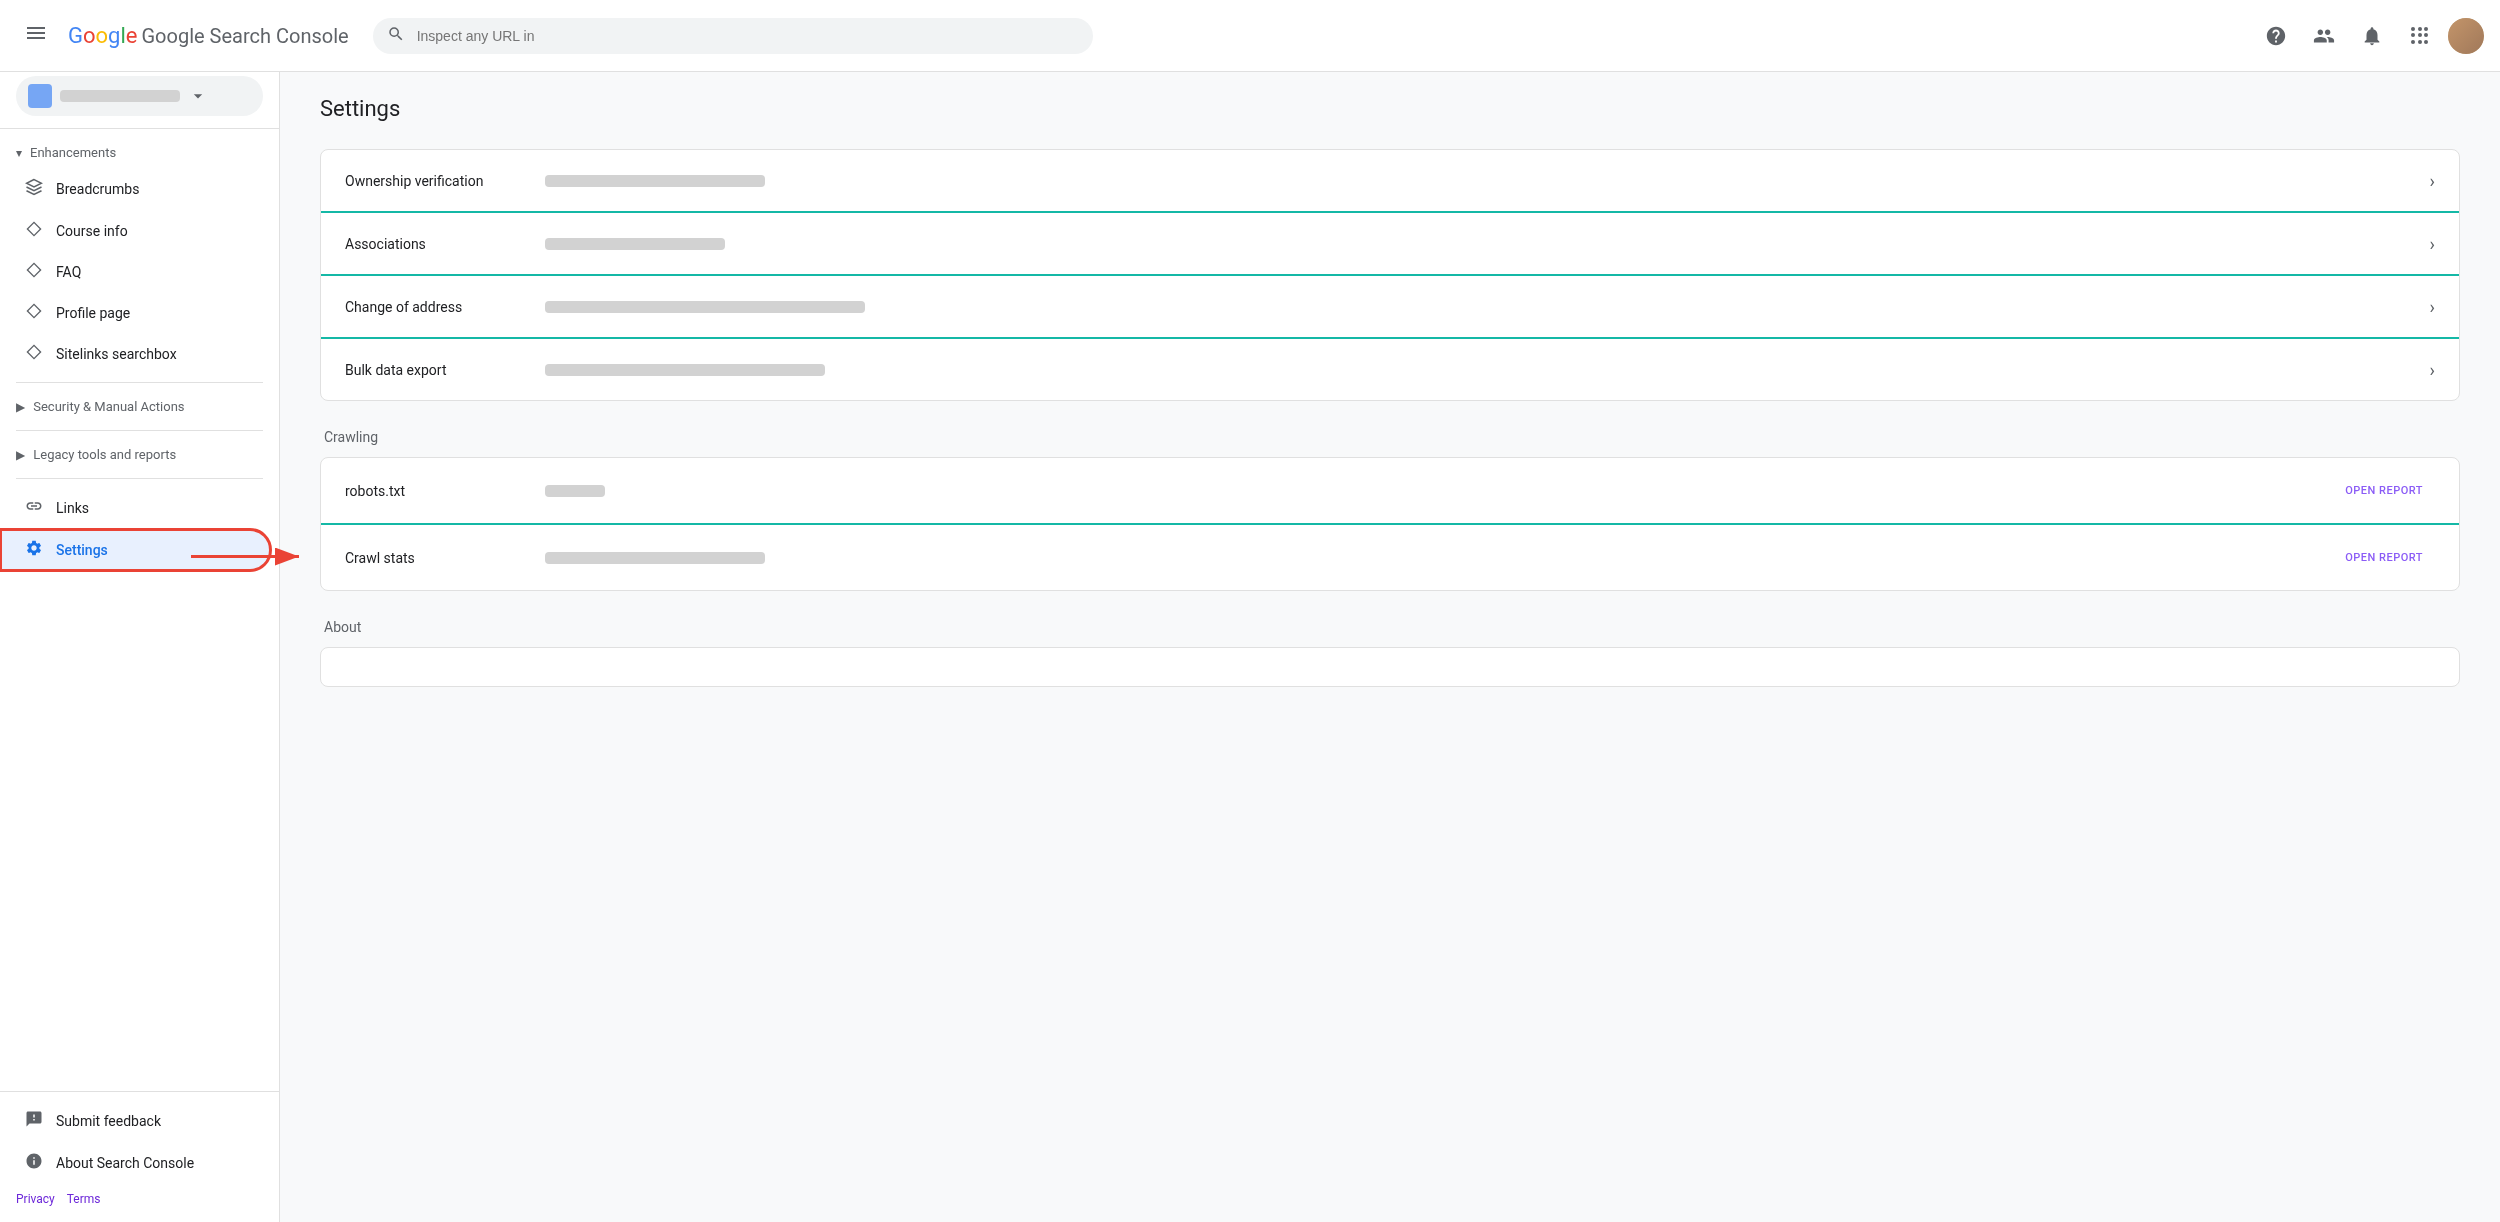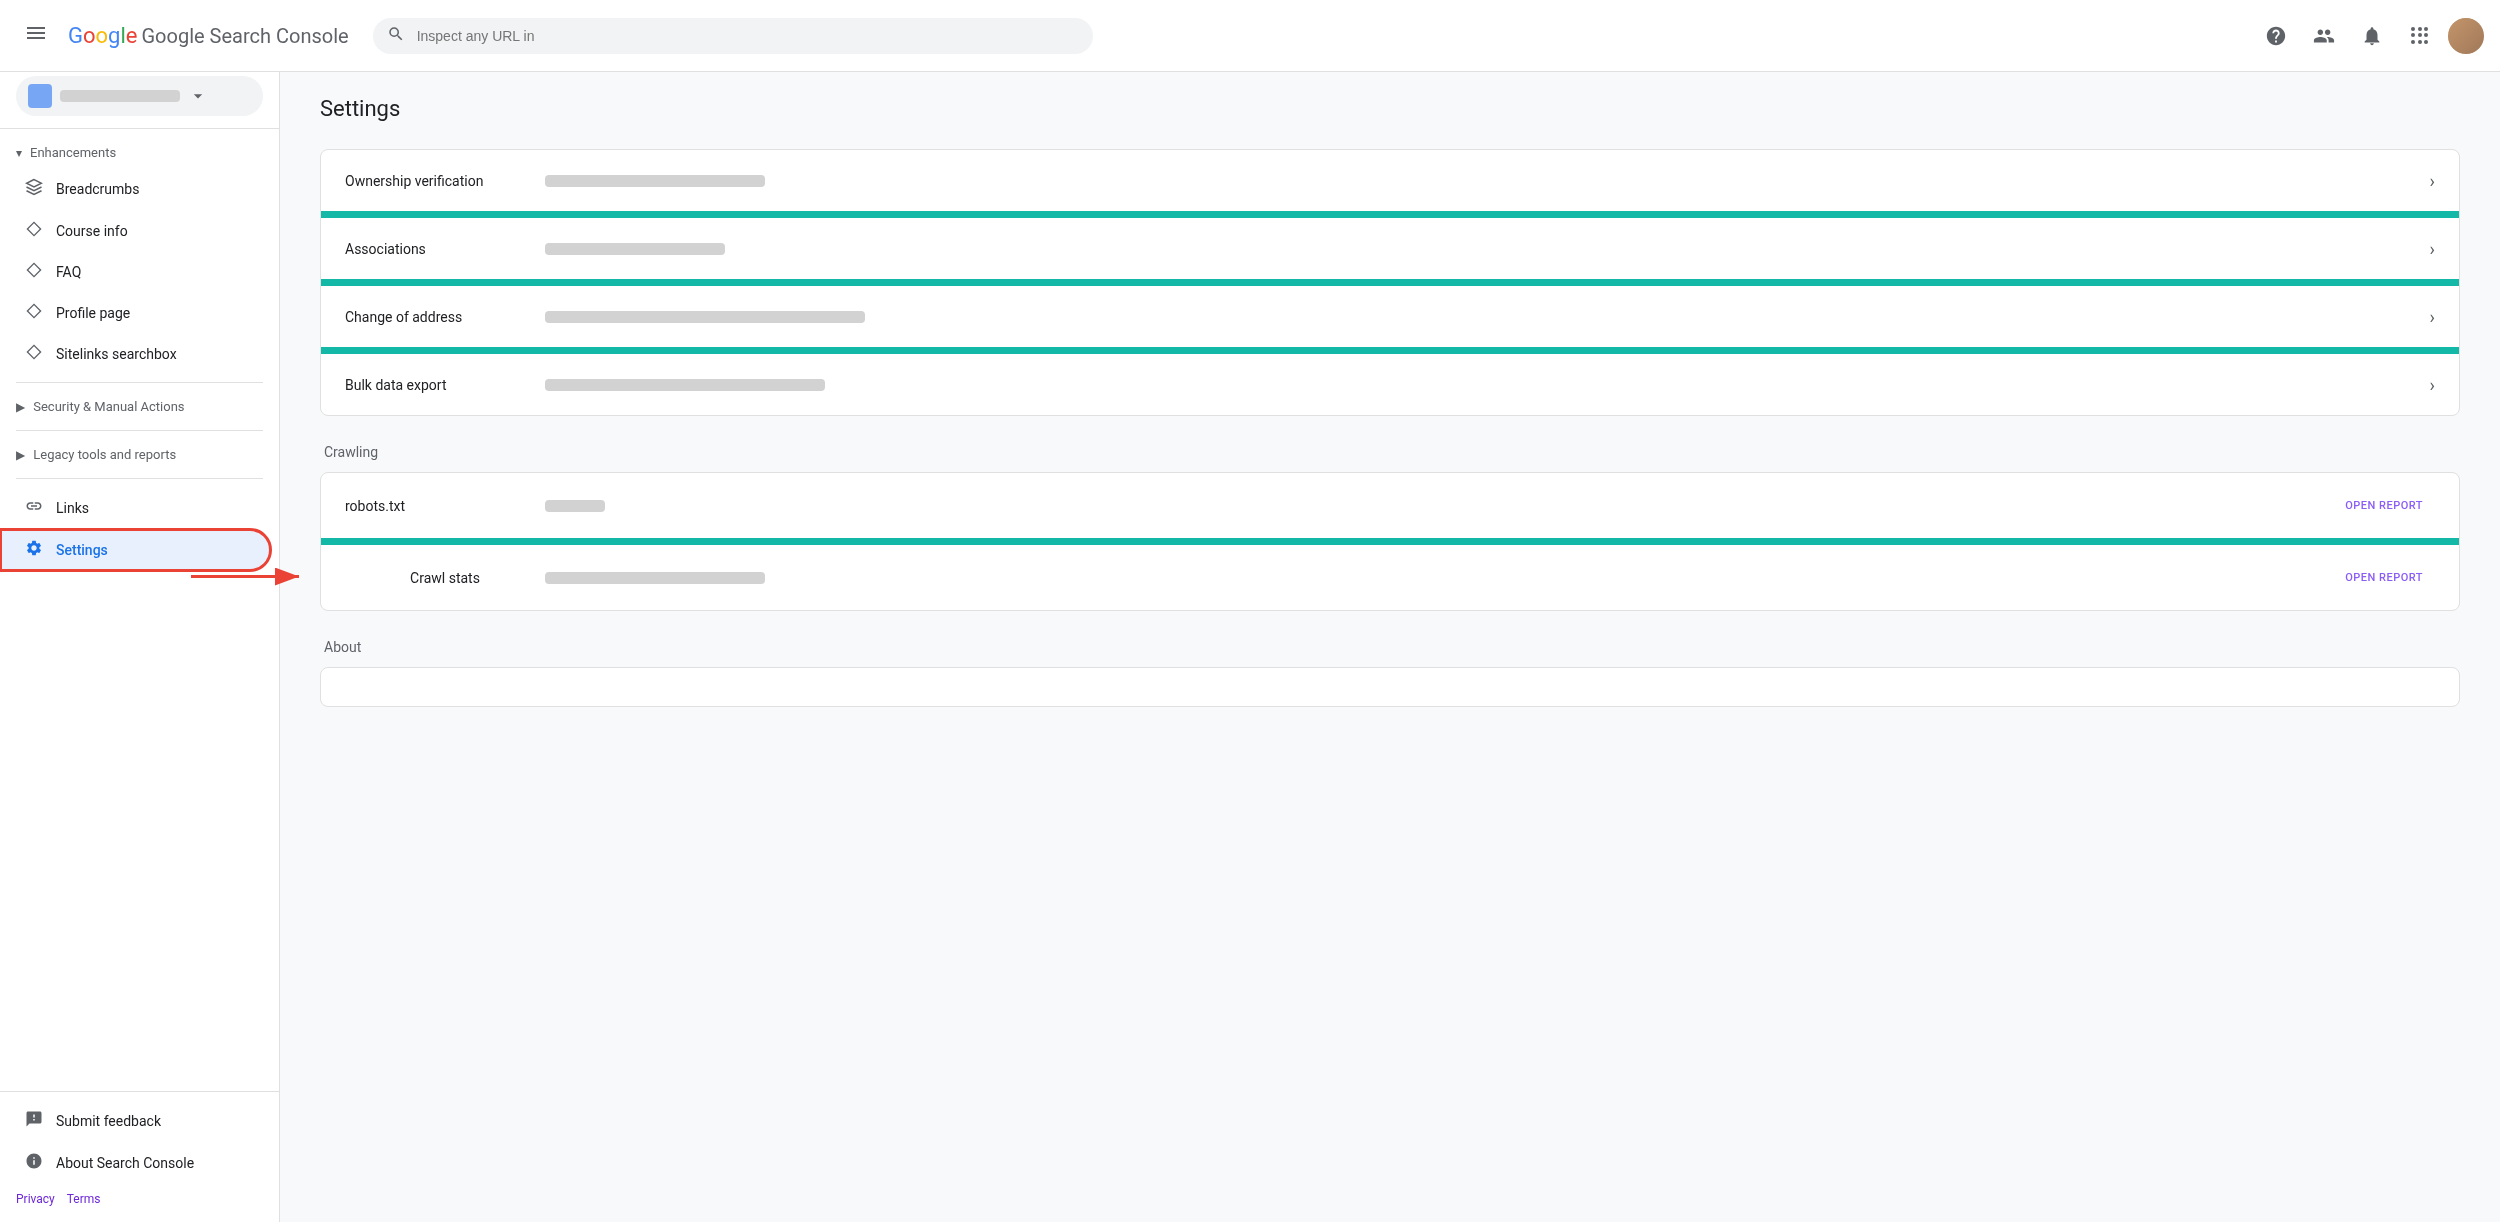--- a/index.html
+++ b/index.html
@@ -238,21 +238,21 @@
       background: #fff;
       border: 1px solid #e0e0e0;
       border-radius: 8px;
       margin-bottom: 28px;
     }
 
     .settings-row {
       display: flex;
       align-items: center;
       padding: 20px 24px;
-      border-bottom: 7px solid #14b8a6;
+      border-bottom: 2px solid #14b8a6;
       cursor: pointer;
     }
     .settings-row:last-child {
       border-bottom: none;
     }
 
     .row-label {
       font-size: 14px;
       color: #202124;
       min-width: 200px;
@@ -560,21 +560,21 @@
         <div class="settings-row">
           <div class="row-label">robots.txt</div>
           <div class="row-value">
             <div class="blurred-block" style="width:60px;"></div>
           </div>
           <div class="row-action">
             <span class="open-report-btn">OPEN REPORT</span>
           </div>
         </div>
 
-        <div class="settings-row" style="position:relative;text-align:center;">
+        <div class="settings-row" style="position:relative;">
 
           <div style="position:absolute; left:-130px; top:50%; transform:translateY(-50%); pointer-events:none;">
             <svg width="120" height="30" viewBox="0 0 120 30">
               <defs>
                 <marker id="arrowhead" markerWidth="8" markerHeight="6" refX="8" refY="3" orient="auto">
                   <polygon points="0 0, 8 3, 0 6" fill="#ea4335"></polygon>
                 </marker>
               </defs>
               <line x1="0" y1="15" x2="108" y2="15" stroke="#ea4335" stroke-width="3" marker-end="url(#arrowhead)"></line>
             </svg>

